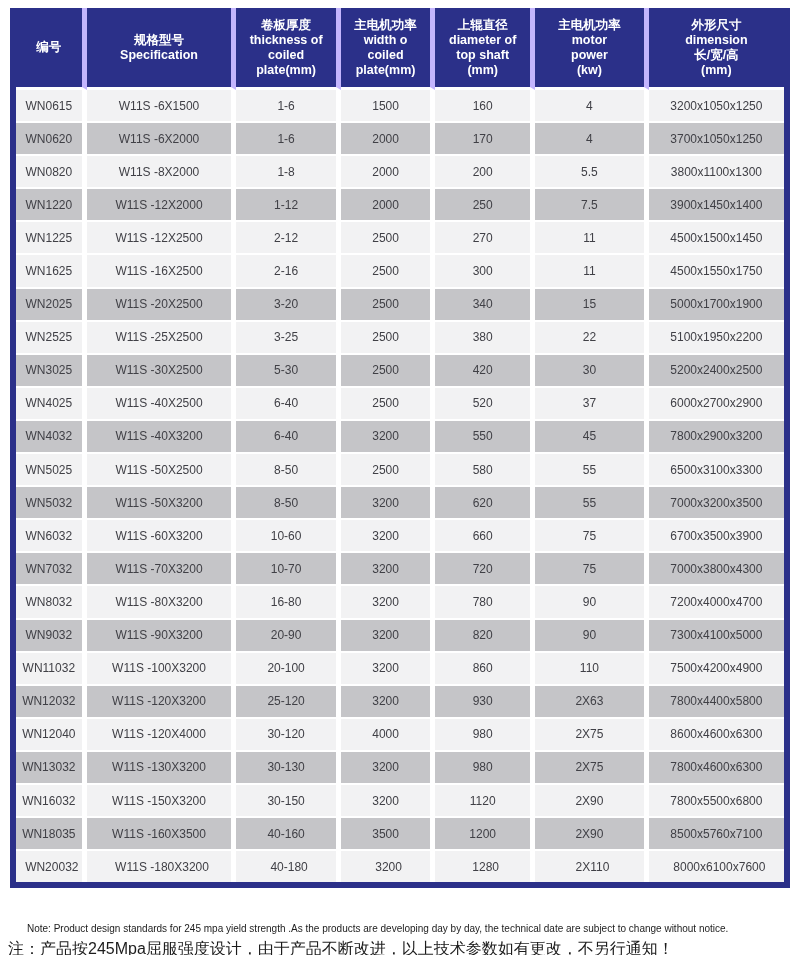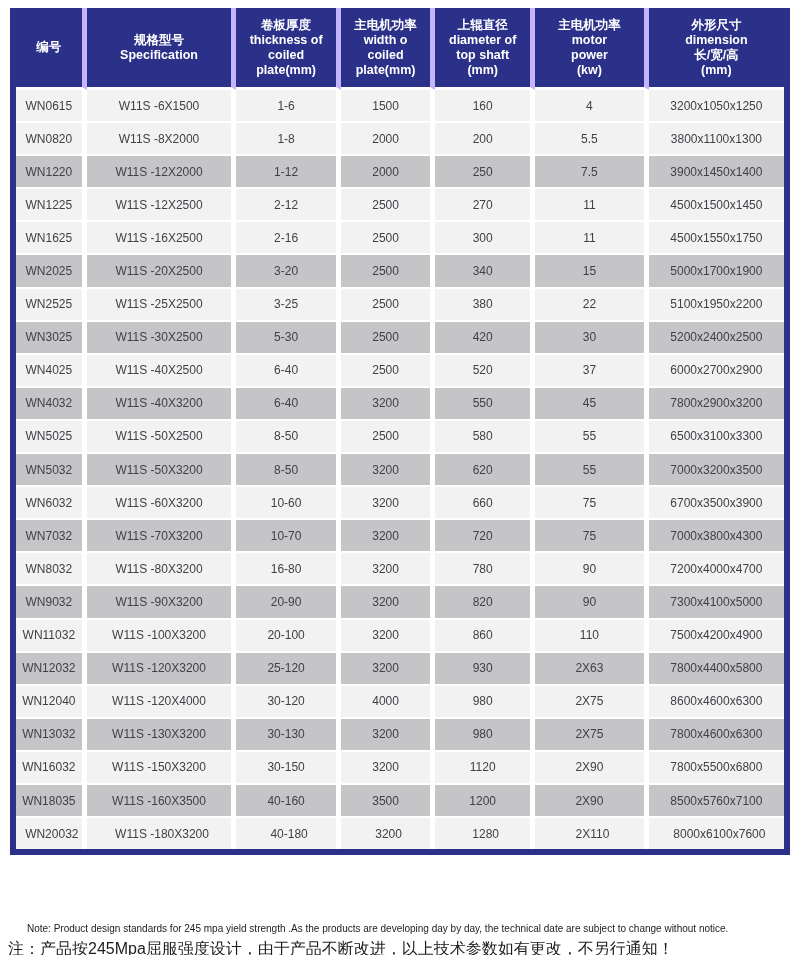--- a/index.html
+++ b/index.html
@@ -128,20 +128,29 @@
       <tbody>
           <tr class="odd">
             <td>WN0615</td>
             <td>W11S -6X1500</td>
             <td>1-6</td>
             <td>1500</td>
             <td>160</td>
             <td>4</td>
             <td>3200x1050x1250</td>
           </tr>
+          <tr class="even">
+            <td>WN0620</td>
+            <td>W11S -6X2000</td>
+            <td>1-6</td>
+            <td>2000</td>
+            <td>170</td>
+            <td>4</td>
+            <td>3700x1050x1250</td>
+          </tr>
           <tr class="odd">
             <td>WN0820</td>
             <td>W11S -8X2000</td>
             <td>1-8</td>
             <td>2000</td>
             <td>200</td>
             <td>5.5</td>
             <td>3800x1100x1300</td>
           </tr>
           <tr class="even">

